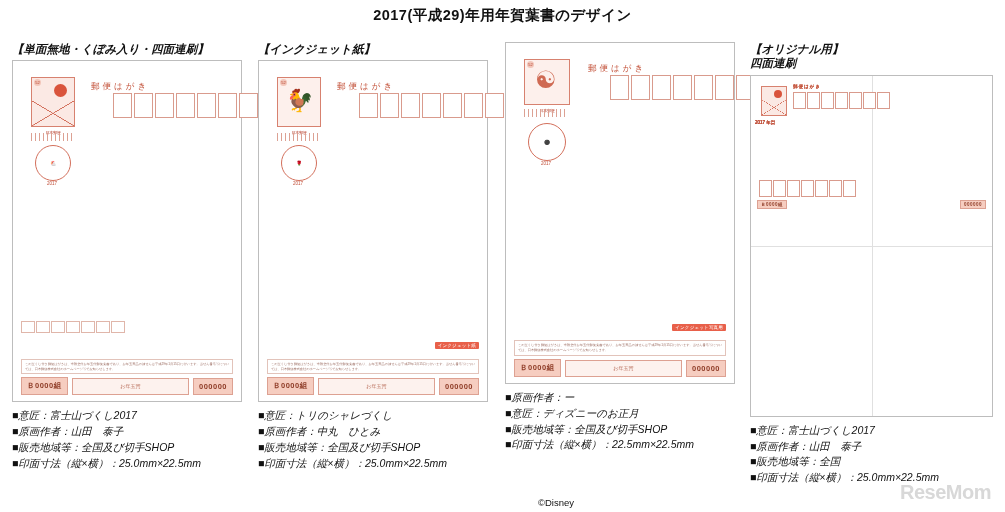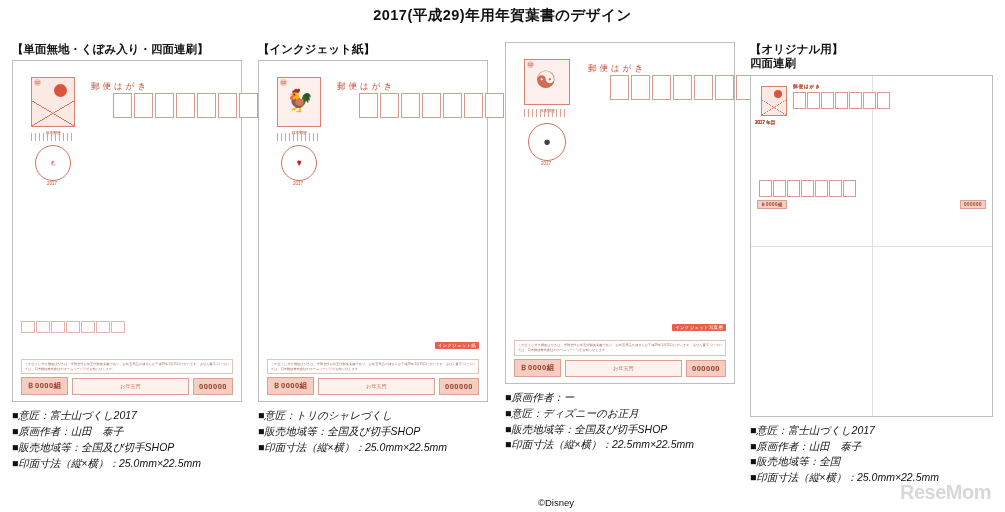--- a/index.html
+++ b/index.html
@@ -17,21 +17,21 @@
     text-align:center;font-size:14.5px;font-weight:bold;letter-spacing:.5px;
     color:#111;
   }
   
   .col{position:absolute;top:42px;}
   .col0{left:12px;width:232px;}
   .col1{left:258px;width:232px;}
   .col2{left:505px;width:232px;}
   .col3{left:750px;width:243px;}
 
-  .col-head{font-size:11.5px;font-weight:bold;margin-bottom:4px;color:#111;line-height:1.25;}
+  .col-head{font-size:11.5px;font-weight:bold;margin-bottom:4px;color:#111;line-height:1.25;font-style:italic;}
   .col-head .sub{display:block;font-weight:bold;}
 
   
   .card{
     background:#fff;border:1px solid #bdbdbd;position:relative;
     box-shadow:0 0 0 0 #fff;
   }
   .card.small{width:228px;height:340px;}
   .card.wide{width:241px;height:340px;}
 
@@ -214,20 +214,21 @@
         <div class="micro">この宝くじ付き郵便はがきは、寄附金付お年玉付郵便葉書であり、お年玉賞品の抽せんは平成29年1月15日に行います。当せん番号等については、日本郵便株式会社のホームページ等でお知らせします。</div>
         <div class="lot-row">
           <div class="lot-box">Ｂ0000組</div>
           <div class="lot-mid">お年玉賞</div>
           <div class="lot-box">000000</div>
         </div>
       </div>
     </div>
     <div class="caption">
       <div>■意匠：トリのシャレづくし</div>
+      <div>■原画作者：中丸　ひとみ</div>
       <div>■販売地域等：全国及び切手SHOP</div>
       <div>■印面寸法（縦×横）：25.0mm×22.5mm</div>
     </div>
   </div>
 
   <div class="col col2">
     <div class="card small">
       <div class="stamp" style="left:18px;top:16px;width:44px;height:44px;background:#fdf0ec;">
         <div class="denom">52</div>
         <div class="fig" style="left:10px;top:8px;font-size:24px;line-height:24px;">☯</div>

